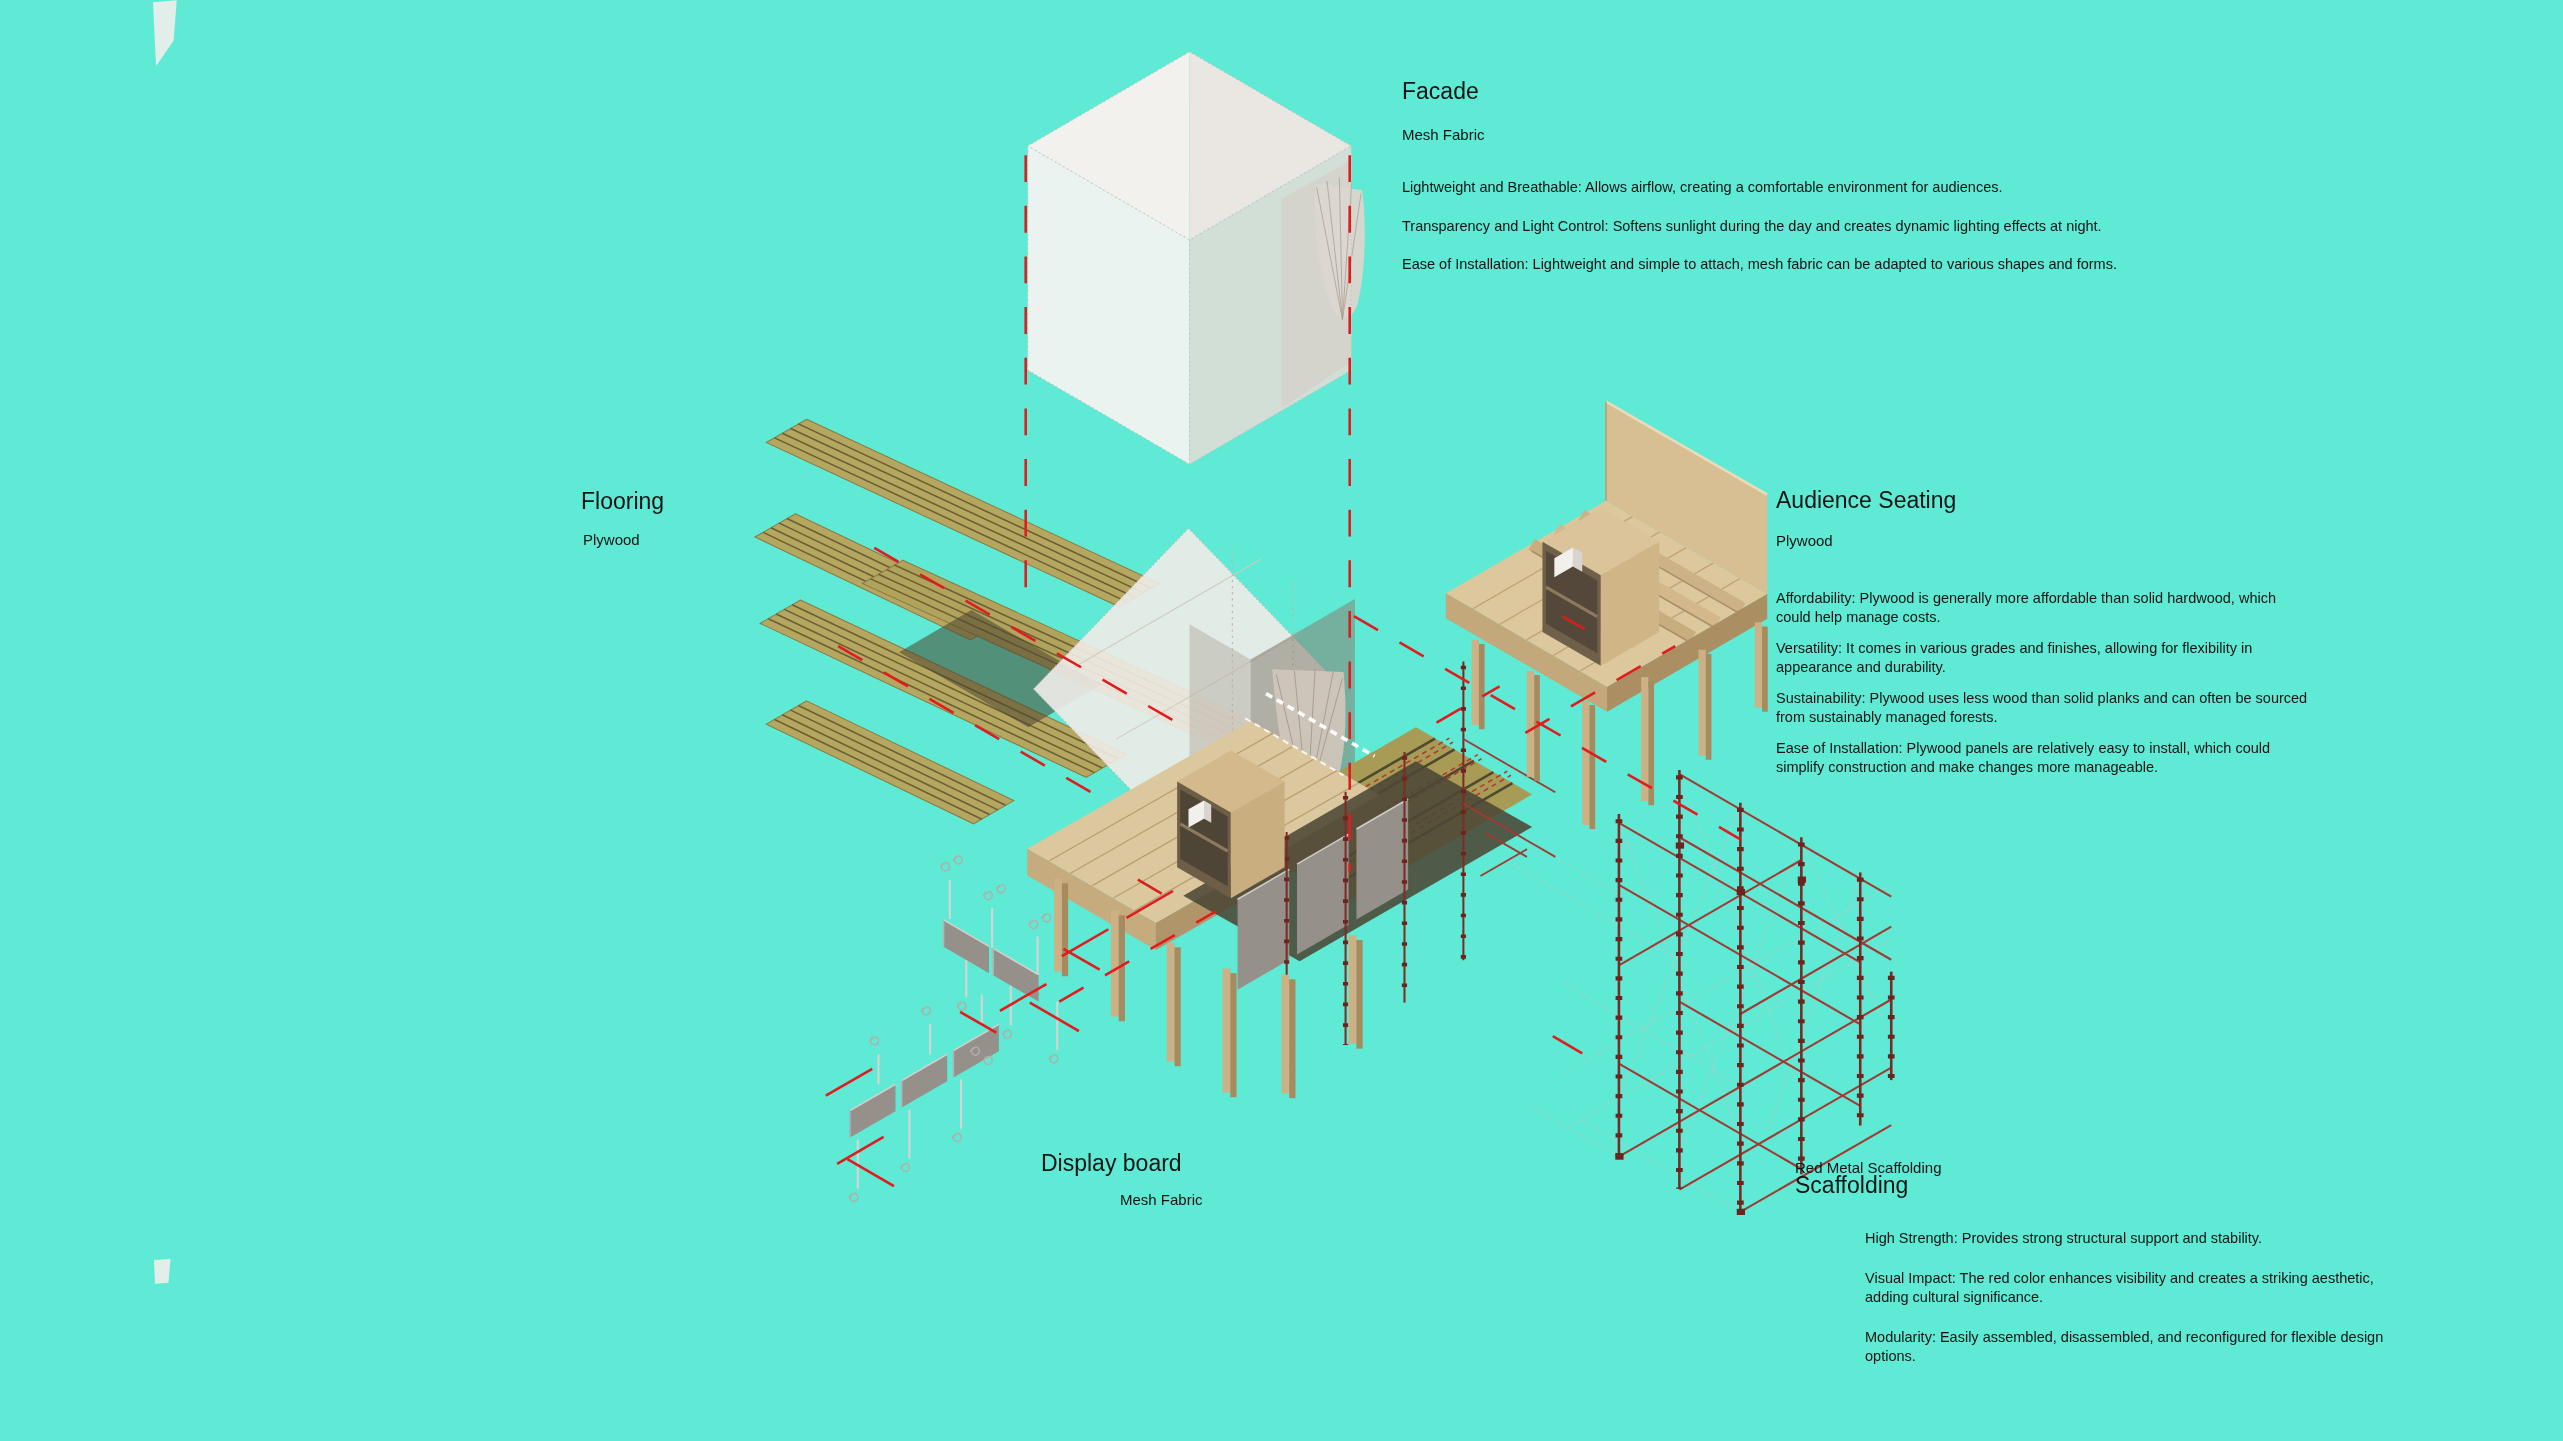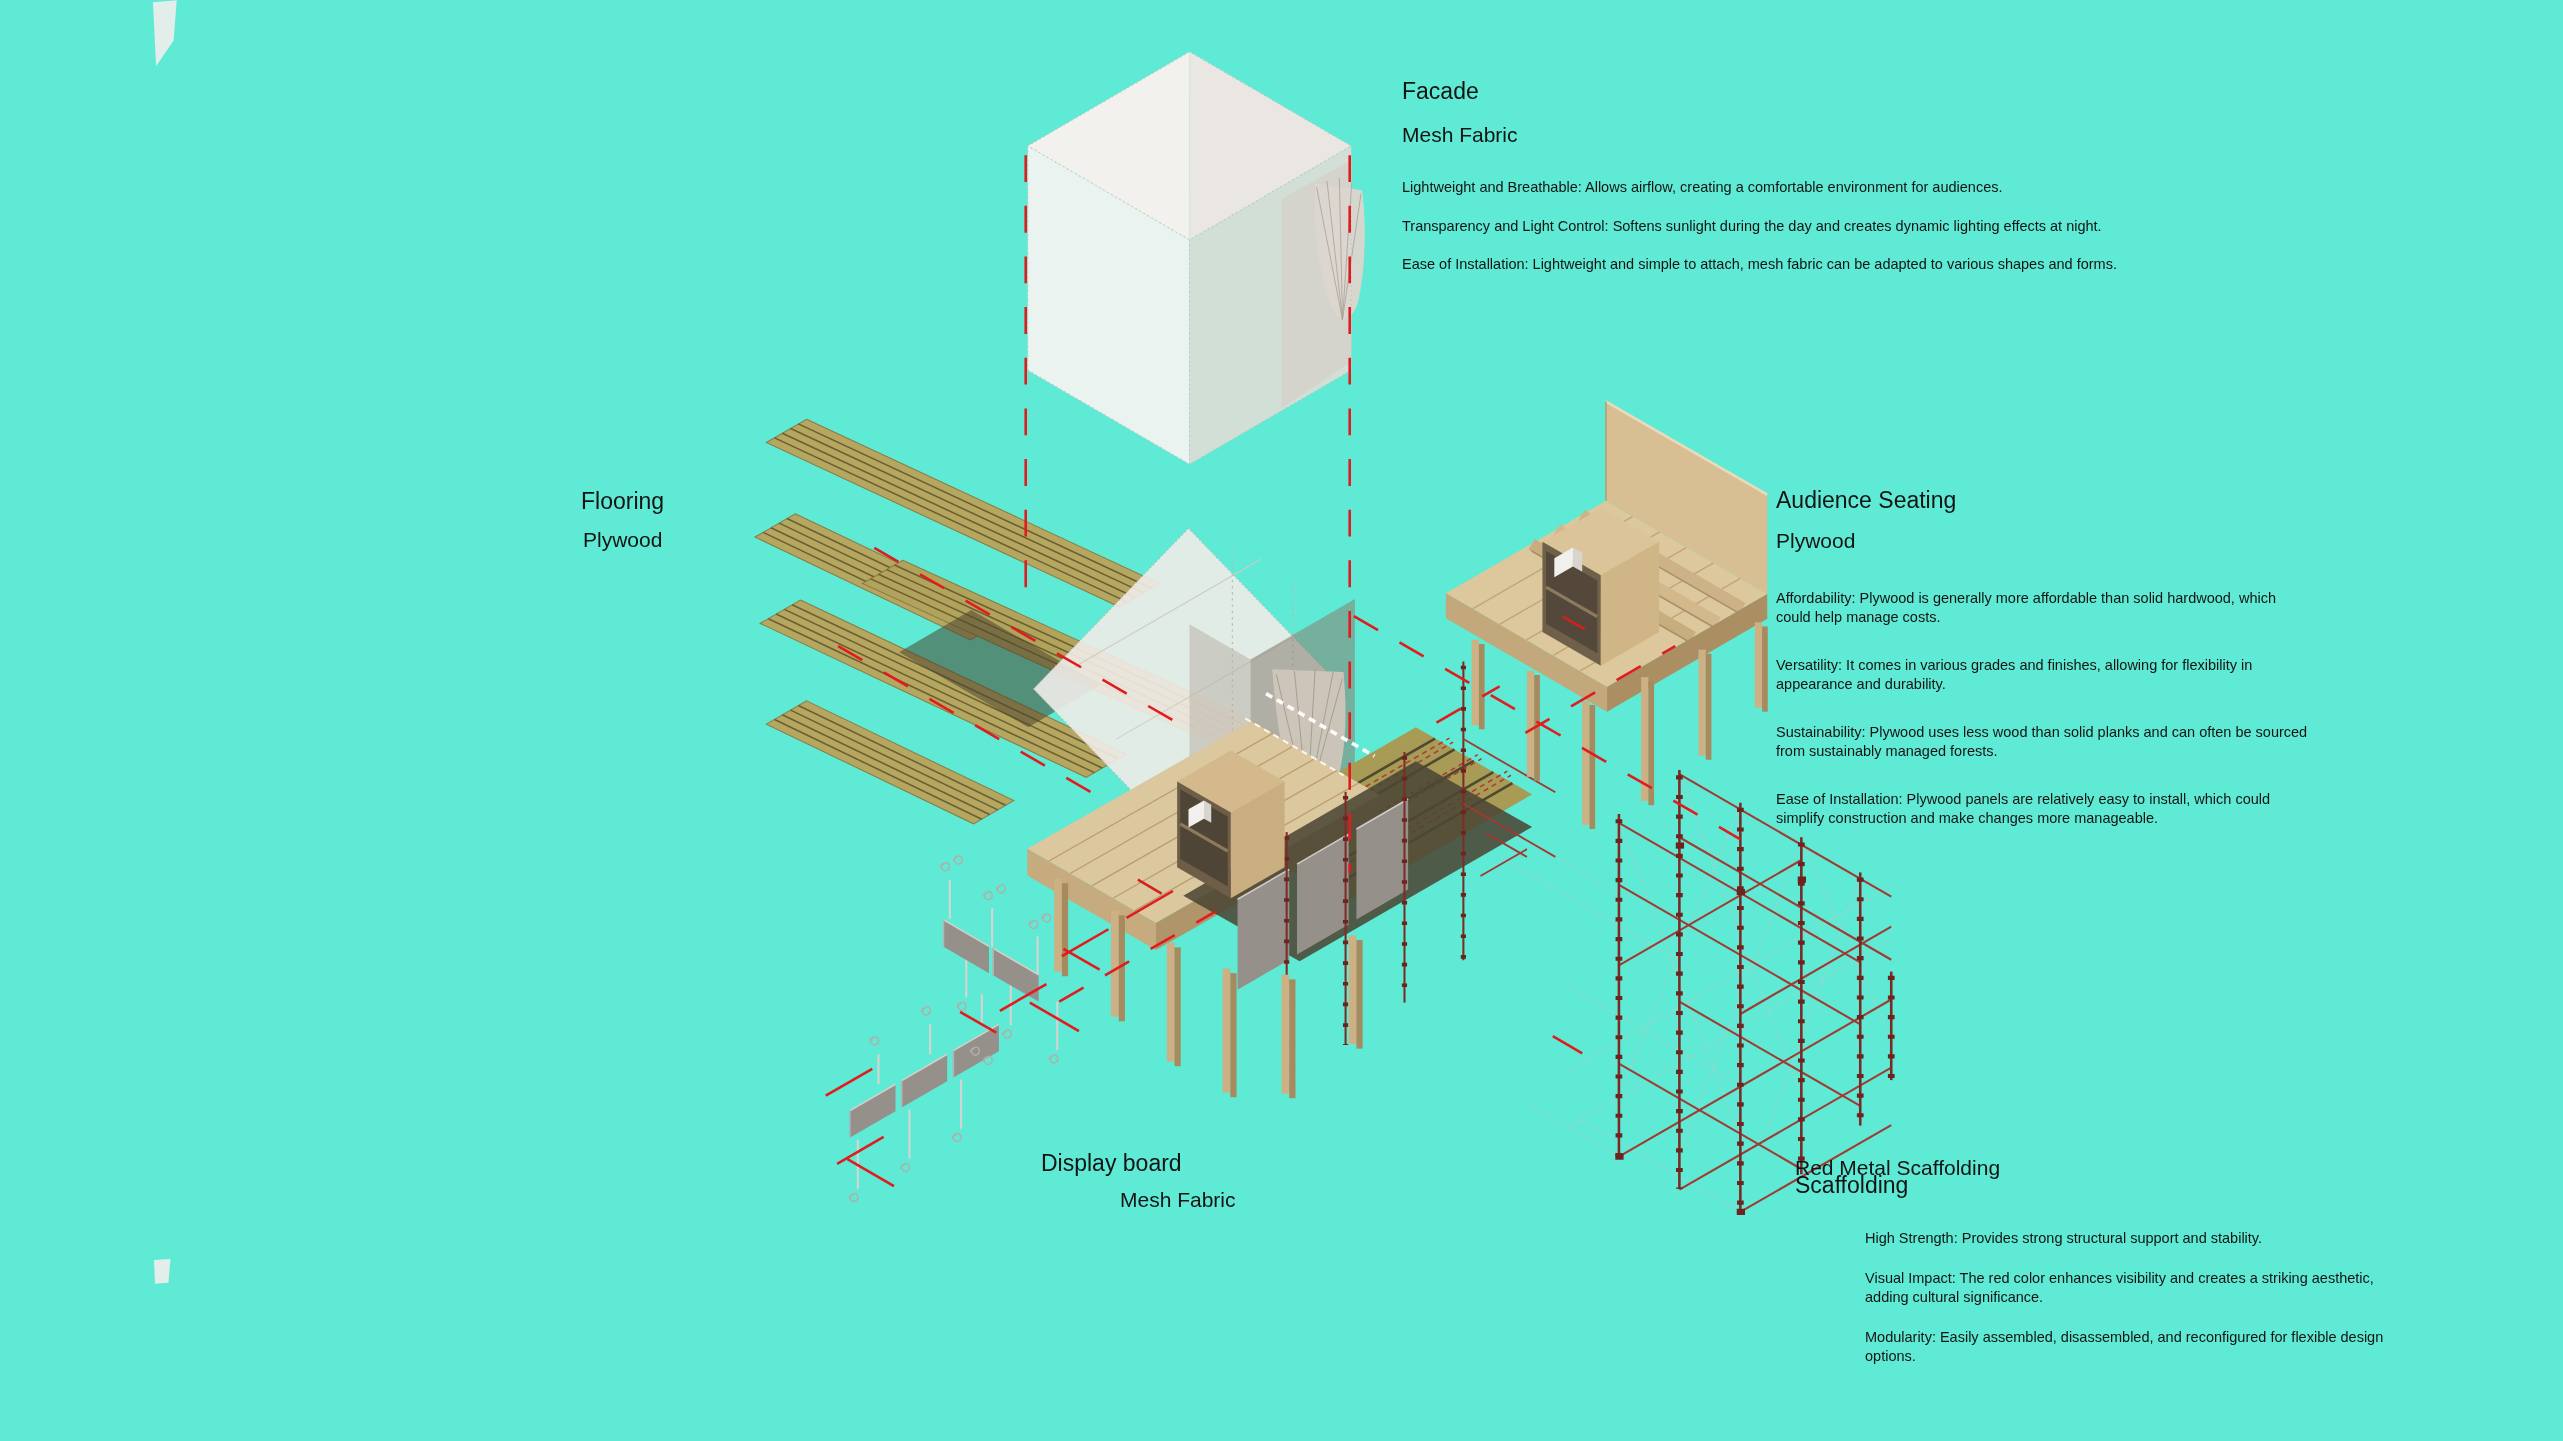--- a/index.html
+++ b/index.html
@@ -1,23 +1,23 @@
 <!DOCTYPE html>
 <html style="font-size:8.3px"><head>
 <meta charset="utf-8">
 <style>
   html,body{margin:0;padding:0;background:#ffffff;}
   .canvas{position:relative;width:2563px;height:1442px;background:#5eead4;overflow:hidden;
           font-family:"Liberation Sans",sans-serif;color:#141414;}
   .art{position:absolute;left:0;top:0;width:2563px;height:1442px;}
   .t{position:absolute;font-size:23px;line-height:27px;font-weight:400;white-space:nowrap;}
-  .s{position:absolute;font-size:21px;line-height:24px;font-weight:400;white-space:nowrap;}
+  .s{position:absolute;font-size:15px;line-height:24px;font-weight:400;white-space:nowrap;}
   .b{position:absolute;display:flex;flex-direction:column;font-size:14.5px;line-height:19px;}
   .b p{margin:0;}
-  .gap38{row-gap:19.6px;} .gap39{row-gap:29px;} .gap41{row-gap:21px;}
+  .gap38{row-gap:19.6px;} .gap39{row-gap:12px;} .gap41{row-gap:21px;}
   .w1030{width:532px;} .w1600{width:827px;}
 </style>
 </head>
 <body>
 
 <div class="canvas">
 
 <svg class="art" viewBox="0 0 4960 2790">
 
   <defs>

